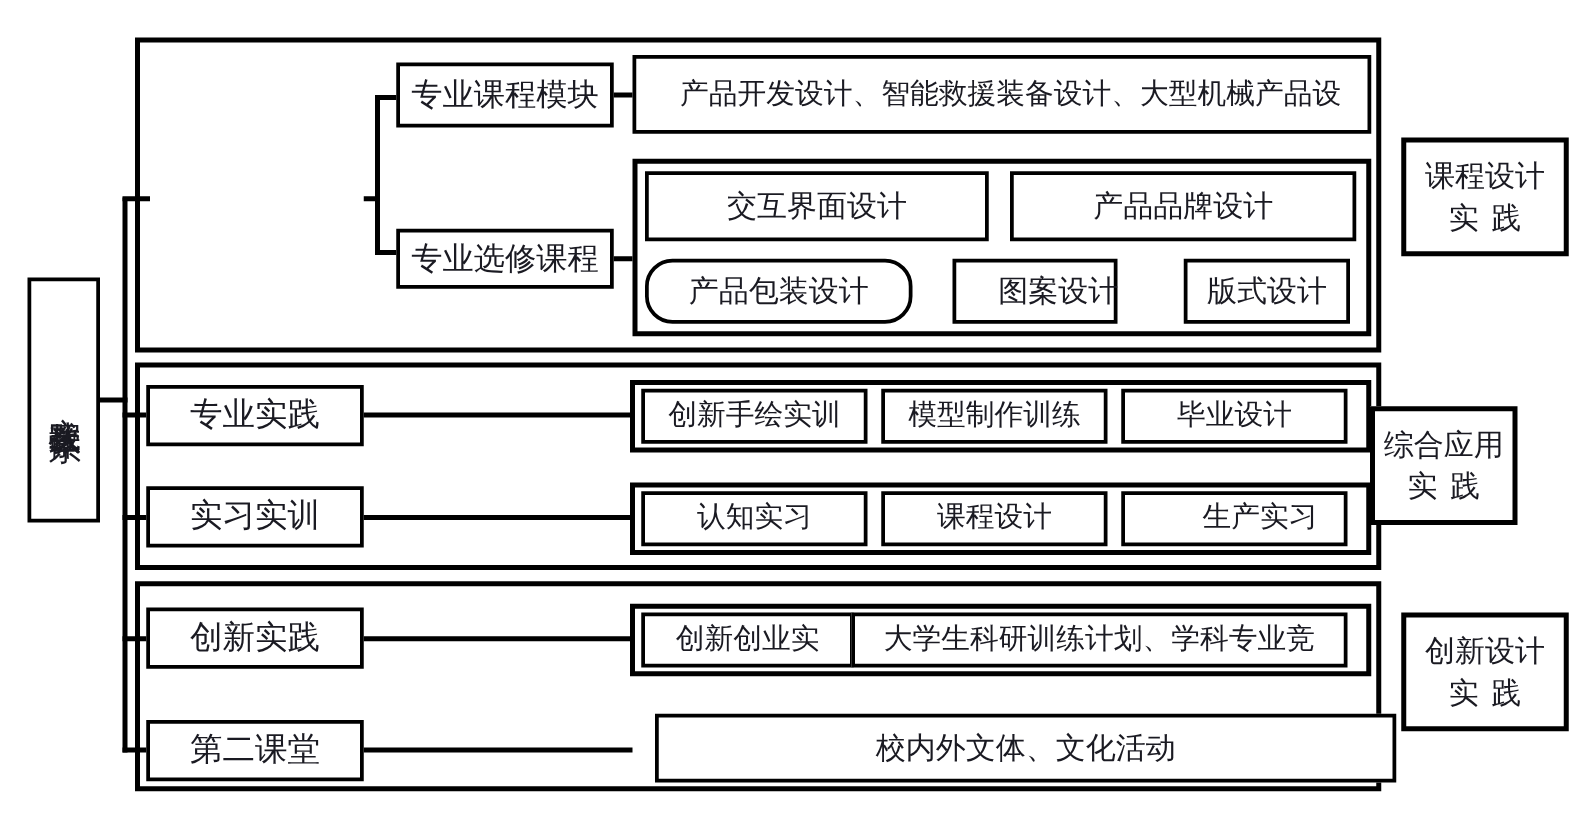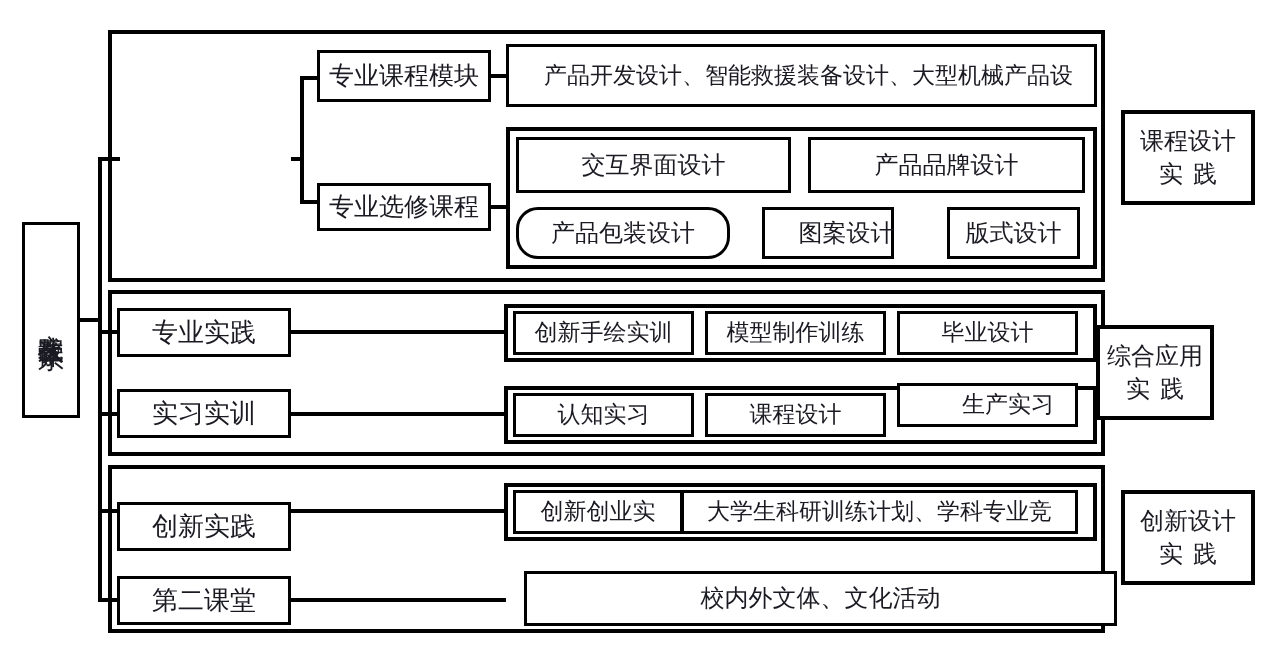--- a/index.html
+++ b/index.html
@@ -159,33 +159,33 @@
   </div>
   <div class="line" style="left:291px; top:412px; width:215px; height:4px;"></div>
 
   <div class="group" style="left:504px; top:386px; width:593px; height:58px;"></div>
   <div class="node f23" style="left:513px; top:393px; width:181px; height:44px;">
     <span>认知实习</span>
   </div>
   <div class="node f23" style="left:705px; top:393px; width:181px; height:44px;">
     <span>课程设计</span>
   </div>
-  <div class="node f23" style="left:897px; top:383px; width:181px; height:44px;padding-left:41px;">
+  <div class="node f23" style="left:897px; top:393px; width:181px; height:44px;padding-left:41px;">
     <span>生产实习</span>
   </div>
 
   <div class="cat f24" style="left:1096px; top:325px; width:118px; height:95px;">
     <span class="l1">综合应用</span>
     <span class="l2">实践</span>
   </div>
 
   <div class="section" style="left:108px; top:465px; width:997px; height:168px;"></div>
 
   <div class="line" style="left:98px; top:509px; width:22px; height:4px;"></div>
-  <div class="node f26" style="left:117px; top:486px; width:174px; height:49px;margin-top:16px;">
+  <div class="node f26" style="left:117px; top:486px; width:174px; height:49px;">
     <span>创新实践</span>
   </div>
   <div class="line" style="left:291px; top:509px; width:215px; height:4px;"></div>
 
   <div class="group" style="left:504px; top:483px; width:593px; height:58px;"></div>
   <div class="node clip f23" style="left:513px; top:490px; width:170px; height:44px;">
     <span>创新创业实</span>
   </div>
   <div class="node clip f23" style="left:681px; top:490px; width:397px; height:44px;">
     <span>大学生科研训练计划、学科专业竞</span>

